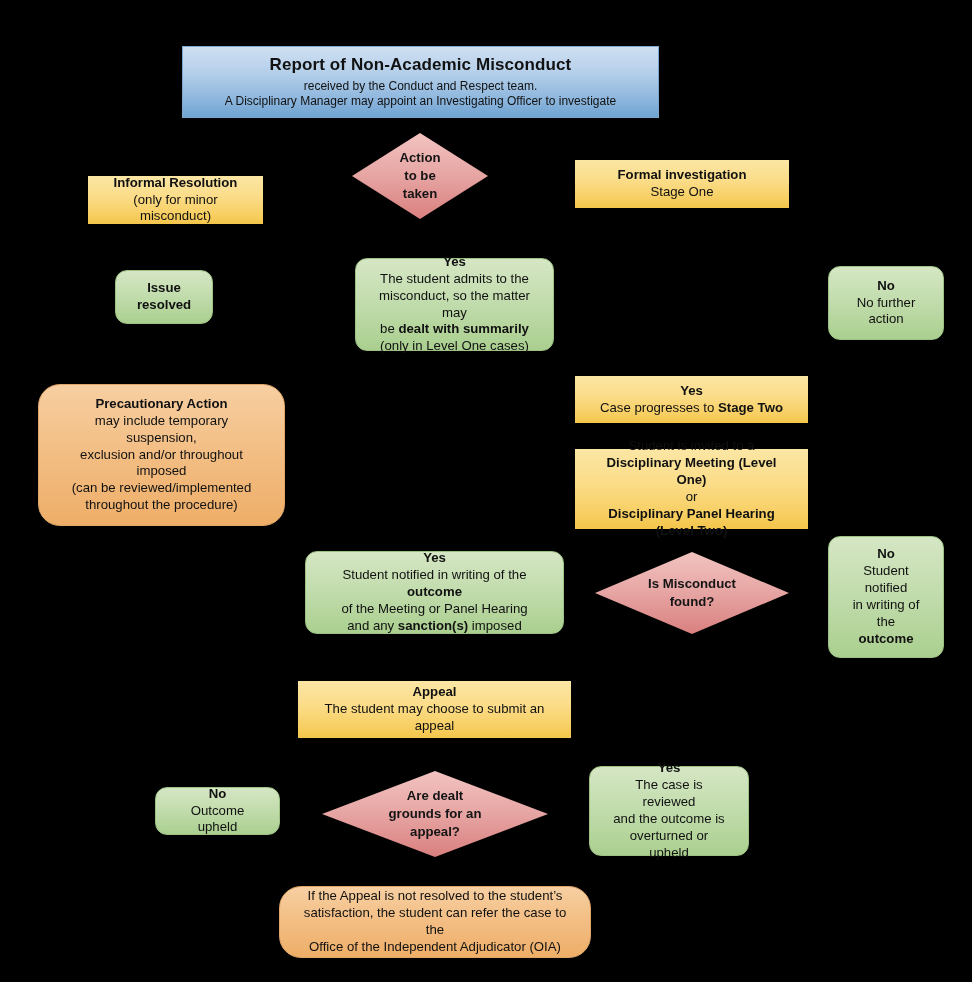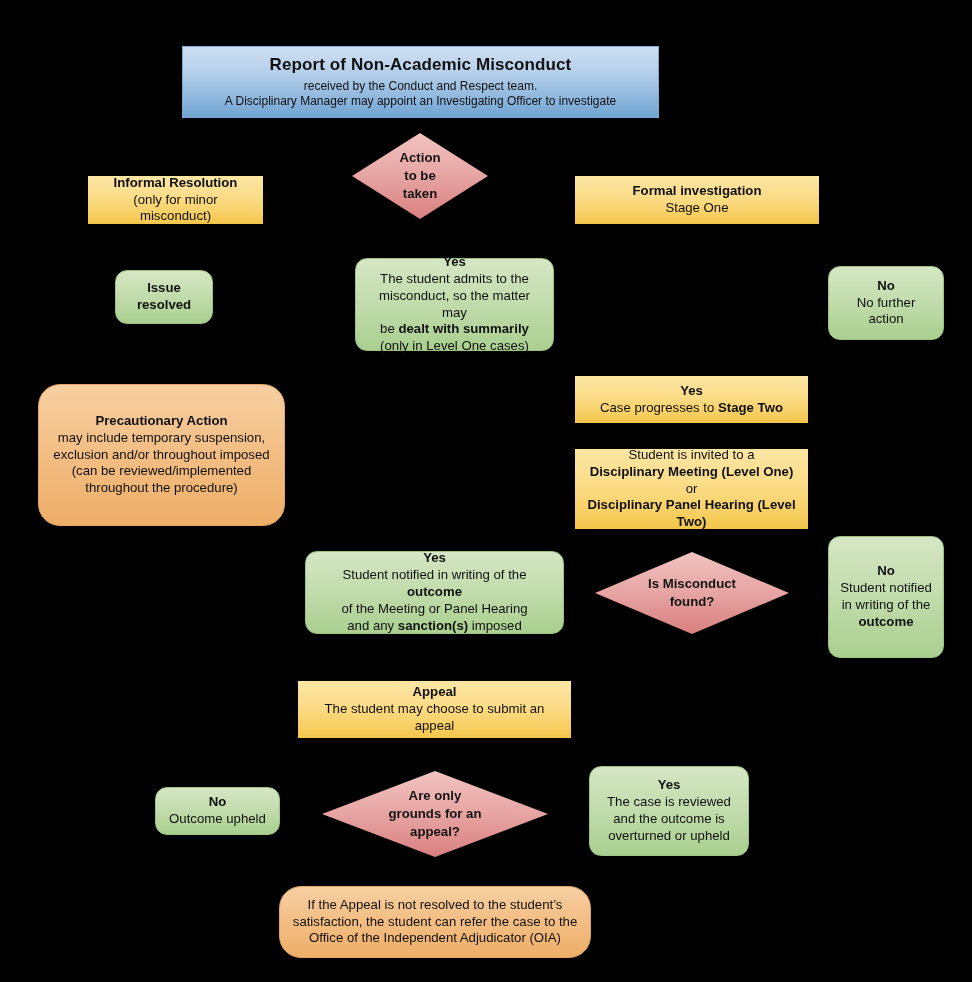--- a/index.html
+++ b/index.html
@@ -18,21 +18,21 @@
   }
   .node {
     position: absolute;
     display: flex;
     align-items: center;
     justify-content: center;
     text-align: center;
     color: #111111;
     line-height: 1.28;
     font-size: 13.2px;
-    padding: 4px 9px;
+    padding: 4px 20px;
   }
   .node .txt { width: 100%; }
   .node b { font-weight: bold; }
 
   
   .hdr {
     background: linear-gradient(180deg, #cfdff2 0%, #b6d0ea 35%, #8db6dd 75%, #6fa3d2 100%);
     border: 1px solid #7da7cf;
     box-shadow: 0 1px 3px rgba(0,0,0,.55);
   }
@@ -108,21 +108,21 @@
     </div>
   </div>
 
   <div class="node yel" style="left:88px; top:176px; width:175px; height:48px;">
     <div class="txt">
       <div><b>Informal Resolution</b></div>
       <div>(only for minor misconduct)</div>
     </div>
   </div>
 
-  <div class="node yel" style="left:575px; top:176px; width:244px; height:48px;">
+  <div class="node yel" style="left:575px; top:160px; width:214px; height:48px;">
     <div class="txt">
       <div><b>Formal investigation</b></div>
       <div>Stage One</div>
     </div>
   </div>
 
   <div class="node grn" style="left:115px; top:270px; width:98px; height:54px;">
     <div class="txt"><b>Issue resolved</b></div>
   </div>
 
@@ -210,21 +210,21 @@
     <div class="txt">
       <div><b>No</b></div>
       <div>Outcome upheld</div>
     </div>
   </div>
 
   <div class="dia" style="left:322px; top:771px; width:226px; height:86px;">
     <div class="shape"></div>
     <div class="lbl">
       <div>
-        <div>Are only</div>
+        <div>Are dealt</div>
         <div>grounds for an</div>
         <div>appeal?</div>
       </div>
     </div>
   </div>
 
   <div class="node grn" style="left:589px; top:766px; width:160px; height:90px;">
     <div class="txt">
       <div><b>Yes</b></div>
       <div>The case is reviewed</div>

